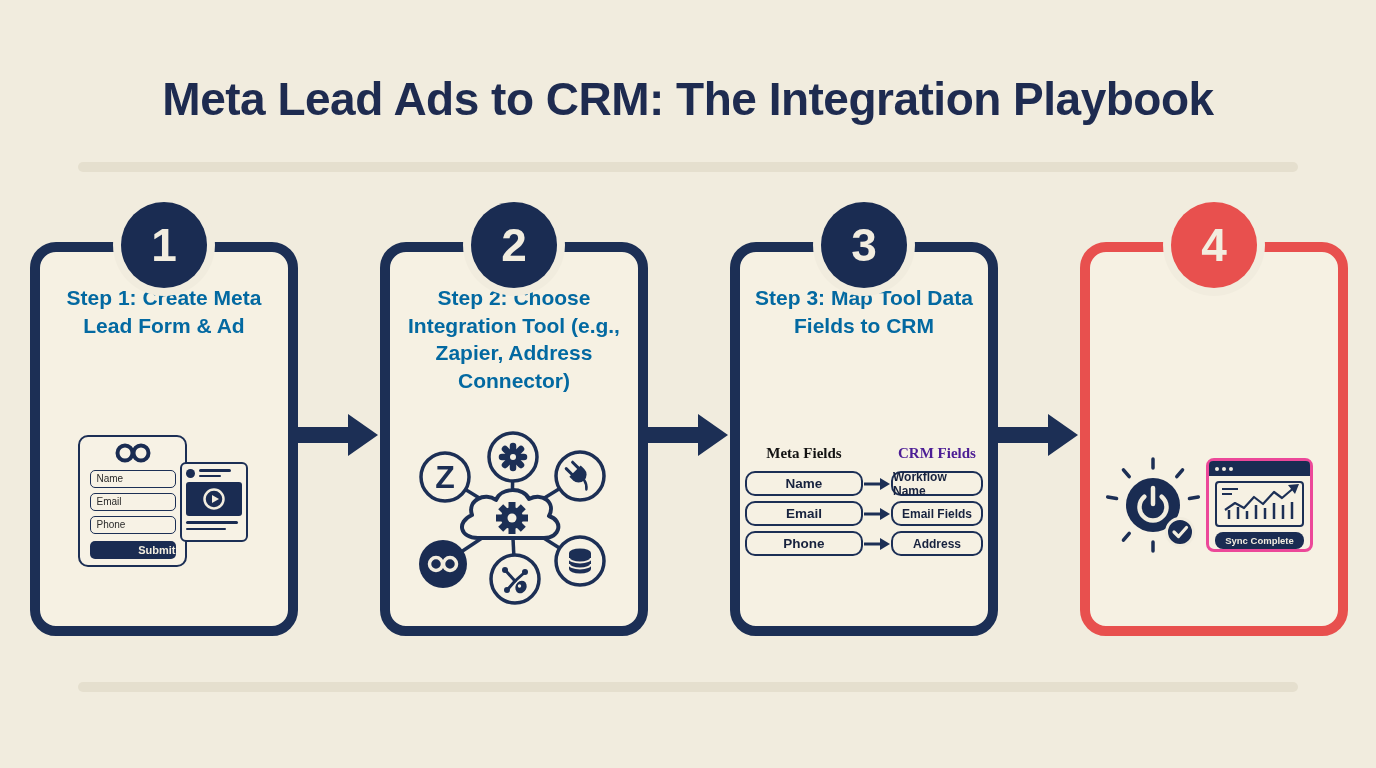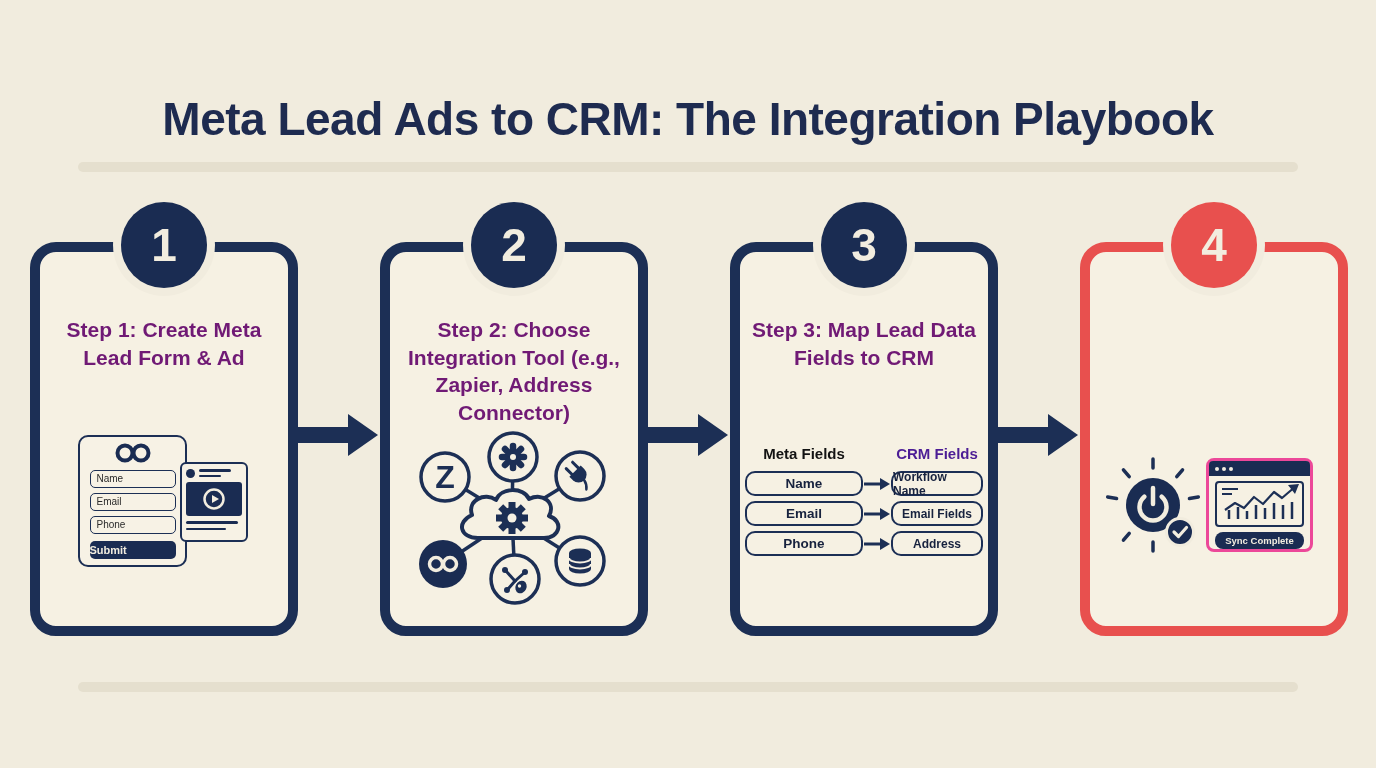--- a/index.html
+++ b/index.html
@@ -1,56 +1,56 @@
 <!DOCTYPE html>
 <html><head>
 <meta charset="utf-8">
 <style>
   html,body{margin:0;padding:0;}
   body{font-family:"Liberation Sans","DejaVu Sans",sans-serif;background:#f1ecde;}
   .canvas{position:relative;width:1376px;height:768px;background:#f1ecde;overflow:hidden;}
 
   .title{position:absolute;top:72px;left:0;width:100%;text-align:center;
-    font-size:46px;font-weight:700;color:#1e2b50;letter-spacing:-0.5px;margin-top:20px;}
+    font-size:46px;font-weight:700;color:#1e2b50;letter-spacing:-0.5px;}
 
   .divider{position:absolute;left:78px;width:1220px;height:10px;border-radius:5px;background:#e5dfce;}
   .divider.top{top:162px;}
   .divider.bottom{top:682px;}
 
   .card{position:absolute;top:242px;width:268px;height:394px;box-sizing:border-box;
     border:10px solid #1c2f55;border-radius:26px;background:#f6f1e3;}
   .card.red{border-color:#e8504e;}
   .badge{position:absolute;top:-50px;left:50%;margin-left:-43px;width:86px;height:86px;
     border-radius:50%;background:#1a2c52;color:#f2eddf;font-size:46px;font-weight:700;
     display:flex;align-items:center;justify-content:center;box-shadow:0 0 0 8px #f1ecde;z-index:2;}
   .card.red .badge{background:#e8504e;}
-  .card-title{margin:64px 10px 0;text-align:center;font-weight:700;font-size:21px;
-    line-height:1.32;color:#701a75;}
+  .card-title{margin:32px 10px 0;text-align:center;font-weight:700;font-size:21px;
+    line-height:1.32;color:#0369a1;}
 
   .flow-arrow{position:absolute;top:412px;width:88px;height:46px;z-index:1;}
 
   
   .form-panel{position:absolute;left:38px;top:183px;width:109px;height:132px;box-sizing:border-box;
     border:2.5px solid #1c2f55;border-radius:10px;background:#f7f2e5;z-index:1;}
   .form-logo{display:block;margin:4px auto 0;}
   .form-field{width:86px;height:18px;box-sizing:border-box;border:1.5px solid #1c2f55;border-radius:5px;
     margin:0 auto 5px;font-size:10px;line-height:15px;padding-left:6px;color:#2a2a2a;background:#f7f2e5;}
   .form-submit{width:86px;height:18px;margin:7px auto 0;background:#1a2c52;border-radius:5px;
-    color:#f2eddf;font-size:11px;font-weight:700;text-align:left;line-height:18px;}
+    color:#f2eddf;font-size:11px;font-weight:700;text-align:right;line-height:18px;}
   .ad-panel{position:absolute;left:140px;top:210px;width:68px;height:80px;box-sizing:border-box;
     border:2.5px solid #1c2f55;border-radius:6px;background:#f7f2e5;z-index:2;padding:4px;}
   .ad-head{display:flex;align-items:flex-start;gap:4px;}
   .ad-avatar{width:9px;height:9px;border-radius:50%;background:#1a2c52;flex:0 0 auto;margin-top:1px;}
   .ad-line{height:2.5px;background:#1a2c52;border-radius:2px;}
   .ad-video{width:56px;height:34px;background:#1a2c52;border-radius:3px;margin:4px auto 0;
     display:flex;align-items:center;justify-content:center;}
 
   
   .mapping{position:absolute;left:50%;top:193px;transform:translateX(-50%);width:238px;}
-  .map-headers{display:flex;margin-bottom:9px;}
+  .map-headers{display:flex;margin-bottom:9px;font-family:Liberation Serif, serif;}
   .map-headers .mh-left{width:118px;text-align:center;font-size:15px;font-weight:700;color:#131313;}
   .map-headers .mh-gap{width:28px;}
   .map-headers .mh-right{width:92px;text-align:center;font-size:15px;font-weight:700;color:#4c1d95;}
   .map-row{display:flex;align-items:center;margin-bottom:5px;}
   .pill{box-sizing:border-box;border:2.5px solid #1c2f55;border-radius:10px;background:#f6f1e3;
     height:25px;display:flex;align-items:center;justify-content:center;font-weight:700;color:#17223e;}
   .pill.left{width:118px;font-size:13.5px;}
   .pill.right{width:92px;font-size:12px;}
   .map-arrow{width:28px;height:18px;flex:0 0 auto;}
 
@@ -202,21 +202,21 @@
           <ellipse cx="0" cy="8" rx="11" ry="4.5" fill="#1c2f55"></ellipse>
           <path d="M -11 -3 A 11 4.5 0 0 0 11 -3" fill="none" stroke="#f6f1e3" stroke-width="2"></path>
           <path d="M -11 3  A 11 4.5 0 0 0 11 3" fill="none" stroke="#f6f1e3" stroke-width="2"></path>
         </g>
       </g>
     </svg>
   </div>
 
   <div class="card" style="left:730px;">
     <div class="badge">3</div>
-    <div class="card-title">Step 3: Map Lead Data Fields to CRM</div>
+    <div class="card-title">Step 3: Map Tool Data Fields to CRM</div>
 
     <div class="mapping">
       <div class="map-headers">
         <div class="mh-left">Meta Fields</div>
         <div class="mh-gap"></div>
         <div class="mh-right">CRM Fields</div>
       </div>
 
       <div class="map-row">
         <div class="pill left">Name</div>

